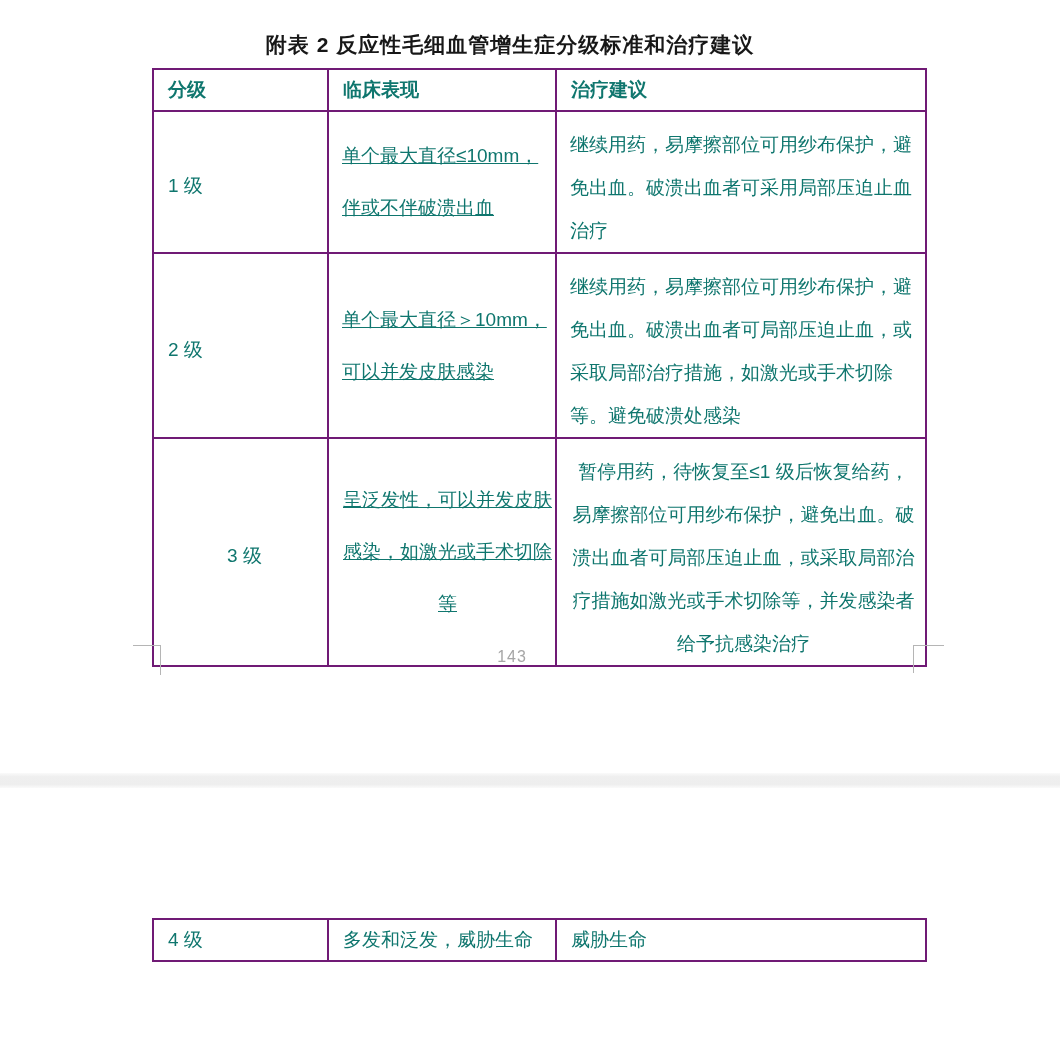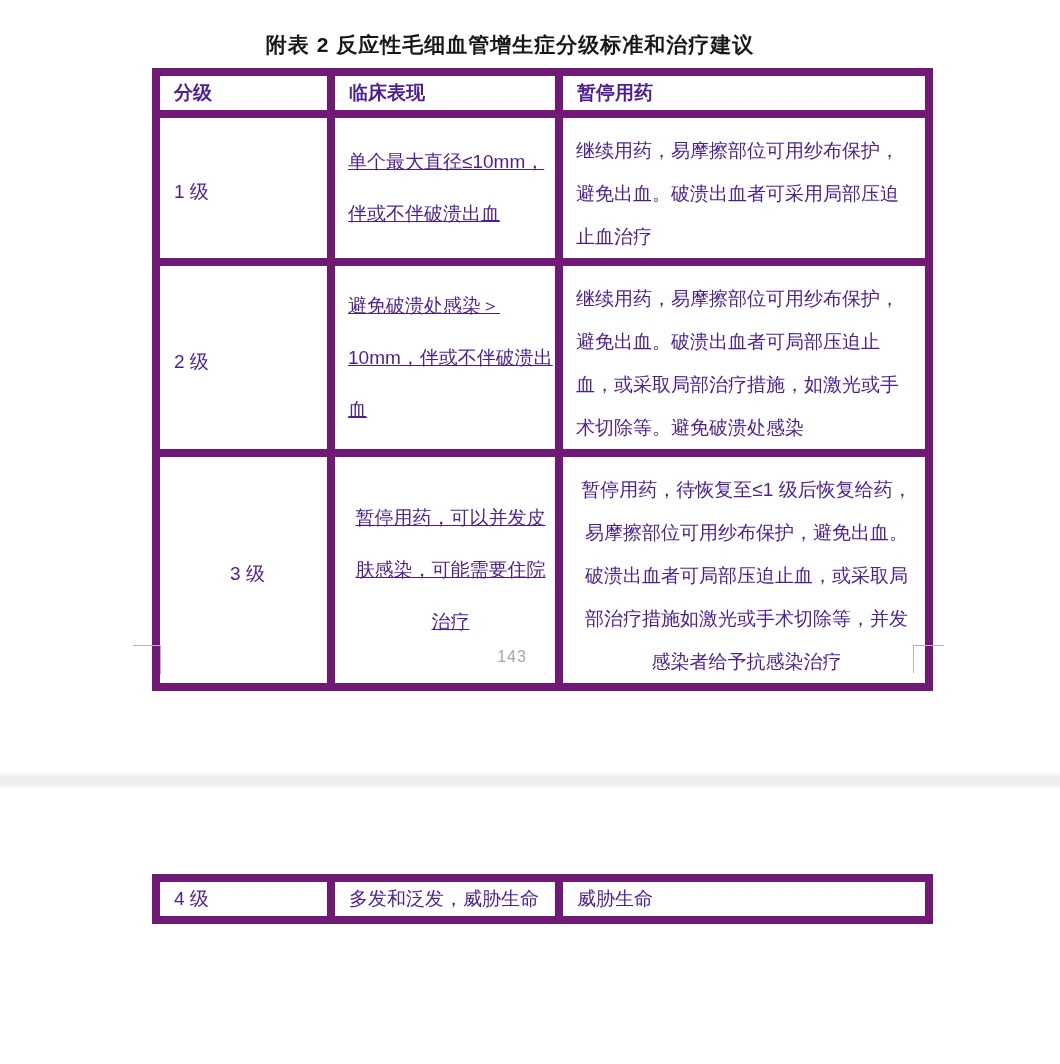--- a/index.html
+++ b/index.html
@@ -24,27 +24,27 @@
     letter-spacing:1px;
   }
 
   table.grading-table {
     position:absolute;
     border-collapse:collapse;
     table-layout:fixed;
     background:#ffffff;
   }
   table.grading-table th, table.grading-table td {
-    border:8px solid #701a75;
+    border:2px solid #701a75;
     font-size:19px;
-    color:#4c1d95;
+    color:#0f766e;
     overflow:hidden;
   }
   .tbl-main { left:152px; top:68px; width:773px; }
-  .tbl-cont { left:152px; top:874px; width:773px; }
+  .tbl-cont { left:152px; top:918px; width:773px; }
 
   .tbl-main th {
     height:42px;
     text-align:left; vertical-align:middle;
     font-weight:bold;
     padding:0 6px 0 14px;
   }
   .tbl-main td.c-grade {
     vertical-align:middle; padding:8px 6px 0 14px;
   }
@@ -98,37 +98,37 @@
     <table class="grading-table tbl-main">
       <colgroup>
         <col style="width:175px">
           <col style="width:228px">
           <col style="width:370px">
       </colgroup>
       <thead>
         <tr>
           <th>分级</th>
           <th>临床表现</th>
-          <th>暂停用药</th>
+          <th>治疗建议</th>
         </tr>
       </thead>
       <tbody>
         <tr class="r1">
           <td class="c-grade">1 级</td>
           <td class="c-clinical">单个最大直径≤10mm，伴或不伴破溃出血</td>
           <td class="c-treatment">继续用药，易摩擦部位可用纱布保护，避免出血。破溃出血者可采用局部压迫止血治疗</td>
         </tr>
         <tr class="r2">
           <td class="c-grade">2 级</td>
-          <td class="c-clinical">避免破溃处感染＞10mm，伴或不伴破溃出血</td>
+          <td class="c-clinical">单个最大直径＞10mm，可以并发皮肤感染</td>
           <td class="c-treatment">继续用药，易摩擦部位可用纱布保护，避免出血。破溃出血者可局部压迫止血，或采取局部治疗措施，如激光或手术切除等。避免破溃处感染</td>
         </tr>
         <tr class="r3">
           <td class="c-grade">3 级</td>
-          <td class="c-clinical">暂停用药，可以并发皮肤感染，可能需要住院治疗</td>
+          <td class="c-clinical">呈泛发性，可以并发皮肤感染，如激光或手术切除等</td>
           <td class="c-treatment">暂停用药，待恢复至≤1 级后恢复给药，易摩擦部位可用纱布保护，避免出血。破溃出血者可局部压迫止血，或采取局部治疗措施如激光或手术切除等，并发感染者给予抗感染治疗</td>
         </tr>
       </tbody>
     </table>
 
     <span class="corner mark-p1-left"></span>
     <span class="corner mark-p1-right"></span>
 
     <div class="page-number">143</div>
   </section>

